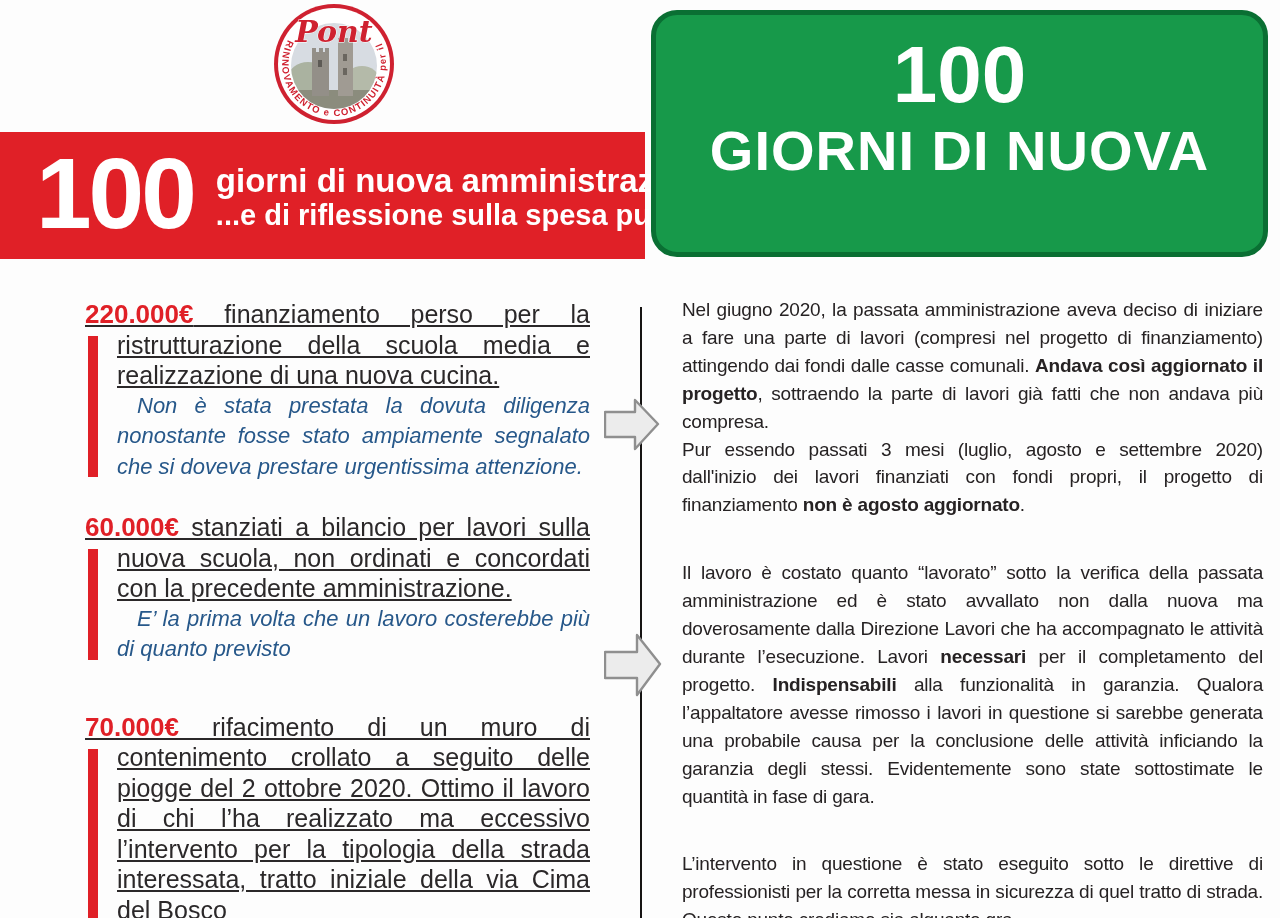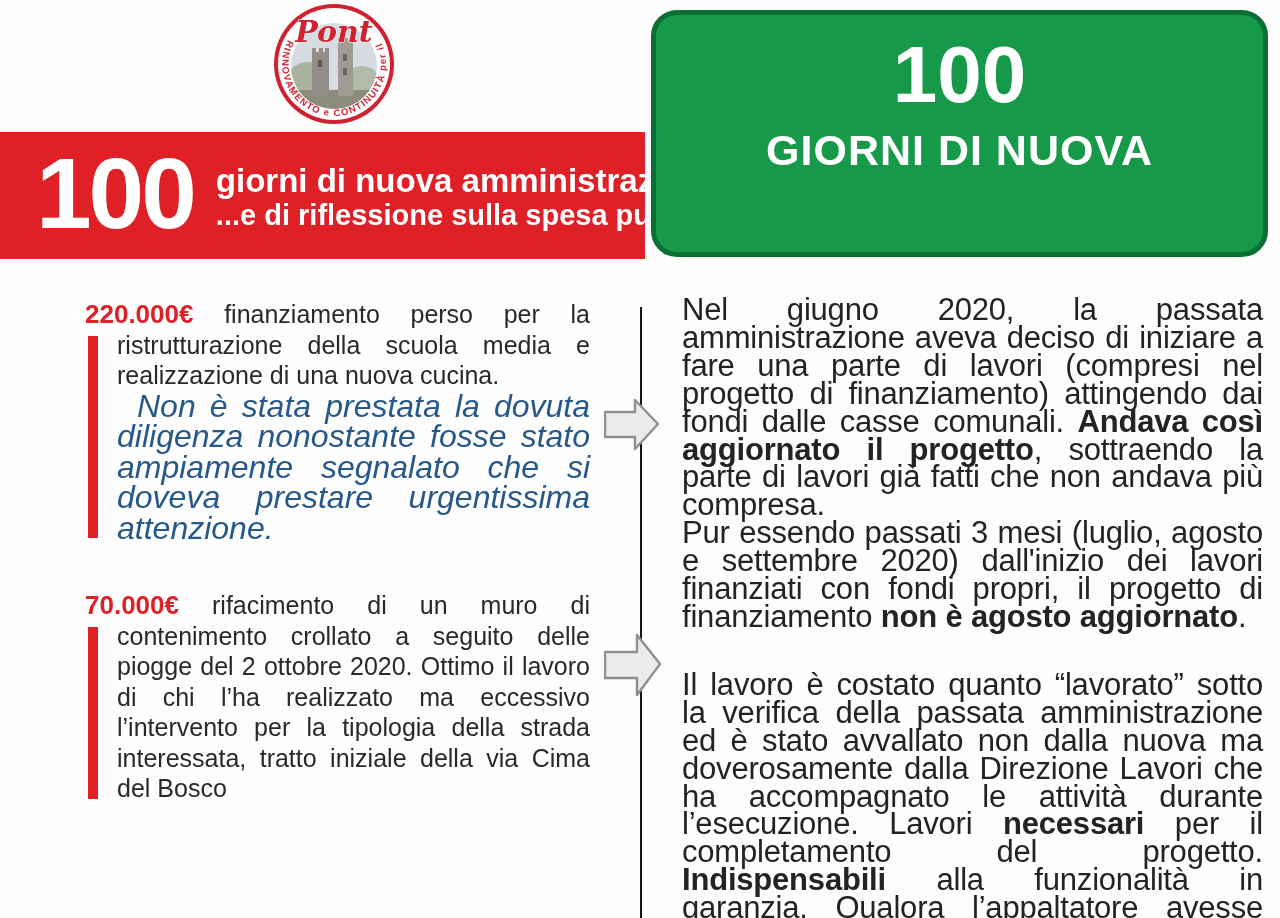--- a/index.html
+++ b/index.html
@@ -16,43 +16,43 @@
                    margin-left:36px;margin-top:-6px;}
   .red-lines{margin-left:22px;margin-top:2px;}
   .red-line1{font-size:33px;font-weight:bold;line-height:37px;white-space:nowrap;}
   .red-line2{font-size:29px;font-weight:bold;line-height:33px;white-space:nowrap;}
 
   
   .green-banner{position:absolute;left:651px;top:10px;width:607px;height:237px;
                 background:var(--green);border:5px solid var(--green-border);
                 border-radius:26px;color:#fff;text-align:center;padding-top:0;}
   .green-num{font-size:80px;font-weight:bold;line-height:92px;margin-top:14px;}
-  .green-line{font-size:43px;font-weight:bold;line-height:59px;letter-spacing:1px;}
+  .green-line{font-size:56px;font-weight:bold;line-height:59px;letter-spacing:1px;}
 
   
   .divider{position:absolute;left:640px;top:307px;width:2px;height:611px;background:#161413;}
   .arrow{position:absolute;}
   .arrow svg{display:block;}
 
   
   .left-col{position:absolute;left:85px;top:299px;width:505px;}
   .lblock{position:relative;padding-left:32px;}
   .lblock + .lblock{margin-top:30px;}
   .lblock:nth-child(3){margin-top:47px;}
   .lblock .bar{position:absolute;left:3px;top:37px;bottom:5px;width:10px;background:var(--red);}
   .lblock p{margin:0;}
   .lbody{font-size:25px;line-height:30.5px;text-align:justify;text-indent:-32px;
-         color:#2b2829;-webkit-hyphens:manual;hyphens:manual;}
+         color:#2b2829;-webkit-hyphens:manual;hyphens:manual;text-decoration:underline;}
   .amount{font-weight:bold;color:var(--red);font-size:26px;}
-  .note{font-size:32px;line-height:30.5px;color:var(--blue-note);font-style:italic;
+  .note{font-size:22px;line-height:30.5px;color:var(--blue-note);font-style:italic;
         text-align:justify;text-indent:20px;-webkit-hyphens:manual;hyphens:manual;}
 
   
   .right-col{position:absolute;left:682px;top:296px;width:581px;}
-  .rpara{margin:0;font-size:31px;line-height:27.9px;letter-spacing:-0.2px;
+  .rpara{margin:0;font-size:19px;line-height:27.9px;letter-spacing:-0.2px;
          text-align:justify;color:#262223;-webkit-hyphens:manual;hyphens:manual;}
   .rpara.gap{margin-top:40px;}
   .rpara .b{font-weight:bold;}
 </style>
 </head>
 <body>
 
 <div class="page">
 
   <div class="logo">
@@ -116,20 +116,22 @@
   </div>
 
   <div class="left-col" id="left-column">
       <div class="lblock">
         <div class="bar"></div>
         <p class="lbody"><span class="amount">220.000€</span> finanziamento perso per la ristruttu­razione della scuola media e realizzazione di una nuova cucina.</p>
         <p class="note">Non è stata prestata la dovuta diligenza nonostante fosse stato ampiamente segnalato che si doveva prestare urgentissima attenzione.</p>
       </div>
       <div class="lblock">
         <div class="bar"></div>
+        <p class="lbody"><span class="amount">60.000€</span> stanziati a bilancio per lavori sulla nuova scuola, non ordinati e concordati con la precedente amministrazione.</p>
+        <p class="note">E’ la prima volta che un lavoro costerebbe più di quanto previsto</p>
       </div>
       <div class="lblock">
         <div class="bar"></div>
         <p class="lbody"><span class="amount">70.000€</span> rifacimento di un muro di contenimento crollato a seguito delle piogge del 2 ottobre 2020. Ottimo il lavoro di chi l’ha realizzato ma eccessivo l’intervento per la tipologia della strada interessata, tratto iniziale della via Cima del Bosco</p>
       </div>
     </div>
 
   <div class="right-col" id="right-column">
       <p class="rpara"><span>Nel giugno 2020, la passata amministrazione aveva deciso di iniziare a fare una parte di lavori (compresi nel progetto di finanziamento) attingendo dai fondi dalle casse comu­nali. </span><span class="b">Andava così aggiornato il progetto</span><span>, sottraendo la parte di lavori già fatti che non andava più compresa.</span></p>
       <p class="rpara"><span>Pur essendo passati 3 mesi (luglio, agosto e settembre 2020) dall'inizio dei lavori finanziati con fondi propri, il progetto di finanziamento </span><span class="b">non è agosto aggiornato</span><span>.</span></p>

